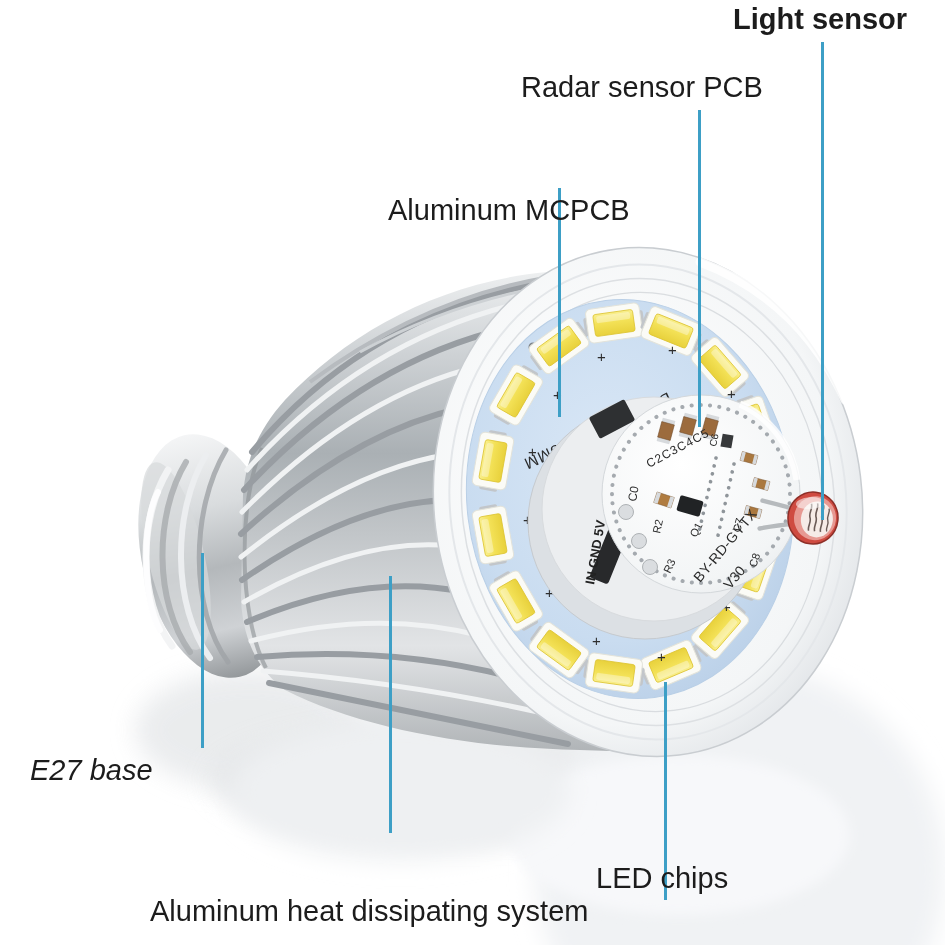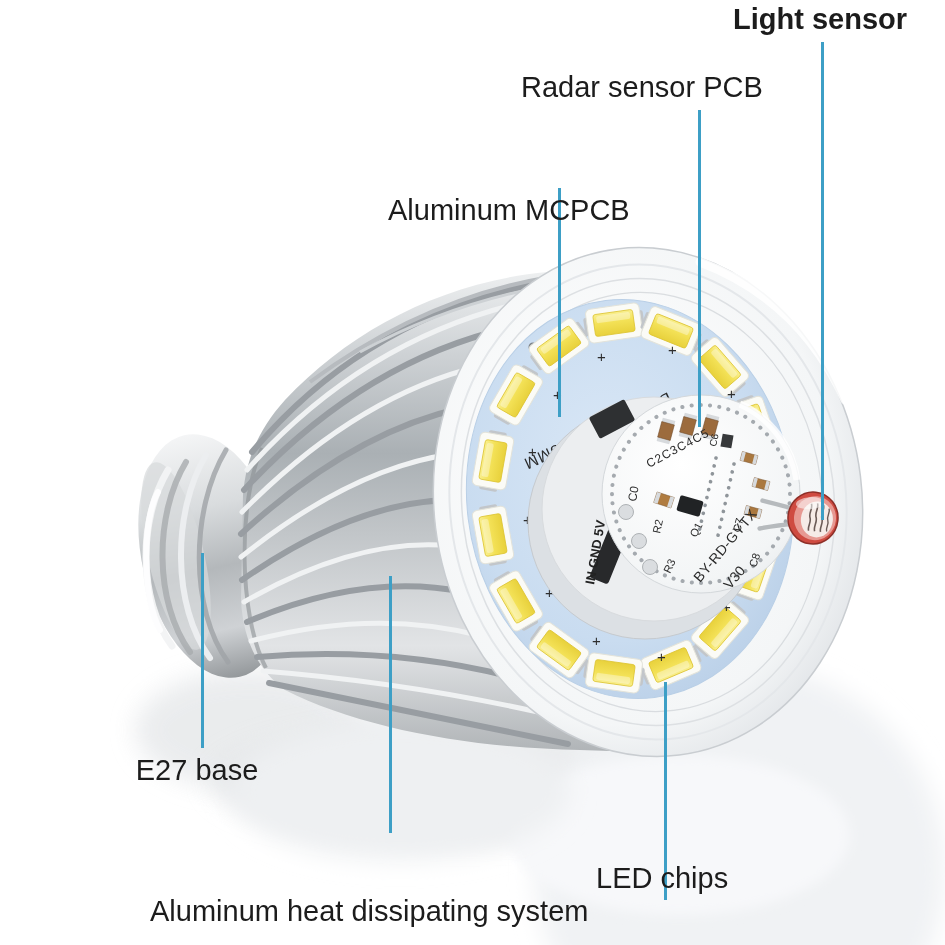--- a/index.html
+++ b/index.html
@@ -5,21 +5,21 @@
   html,body{margin:0;padding:0;background:#ffffff;}
   .stage{
     position:relative;width:945px;height:945px;background:#ffffff;
     font-family:"Liberation Sans", sans-serif;overflow:hidden;
   }
   .art{position:absolute;left:0;top:0;}
   .label{
     position:absolute;color:#1c1c1c;font-size:29px;line-height:1.25;
     white-space:nowrap;letter-spacing:0;
   }
-  .label-center{text-align:center;line-height:38px;}
+  .label-center{text-align:left;line-height:38px;font-style:italic;}
   .leader{position:absolute;width:3px;background:#3d9fc6;}
   svg text{font-family:"Liberation Sans", sans-serif;}
 </style>
 </head>
 <body>
 <div class="stage">
 
 <svg class="art" width="945" height="945" viewBox="0 0 945 945">
   <defs>
     <linearGradient id="gMetal" x1="0" y1="0" x2="0" y2="1">

